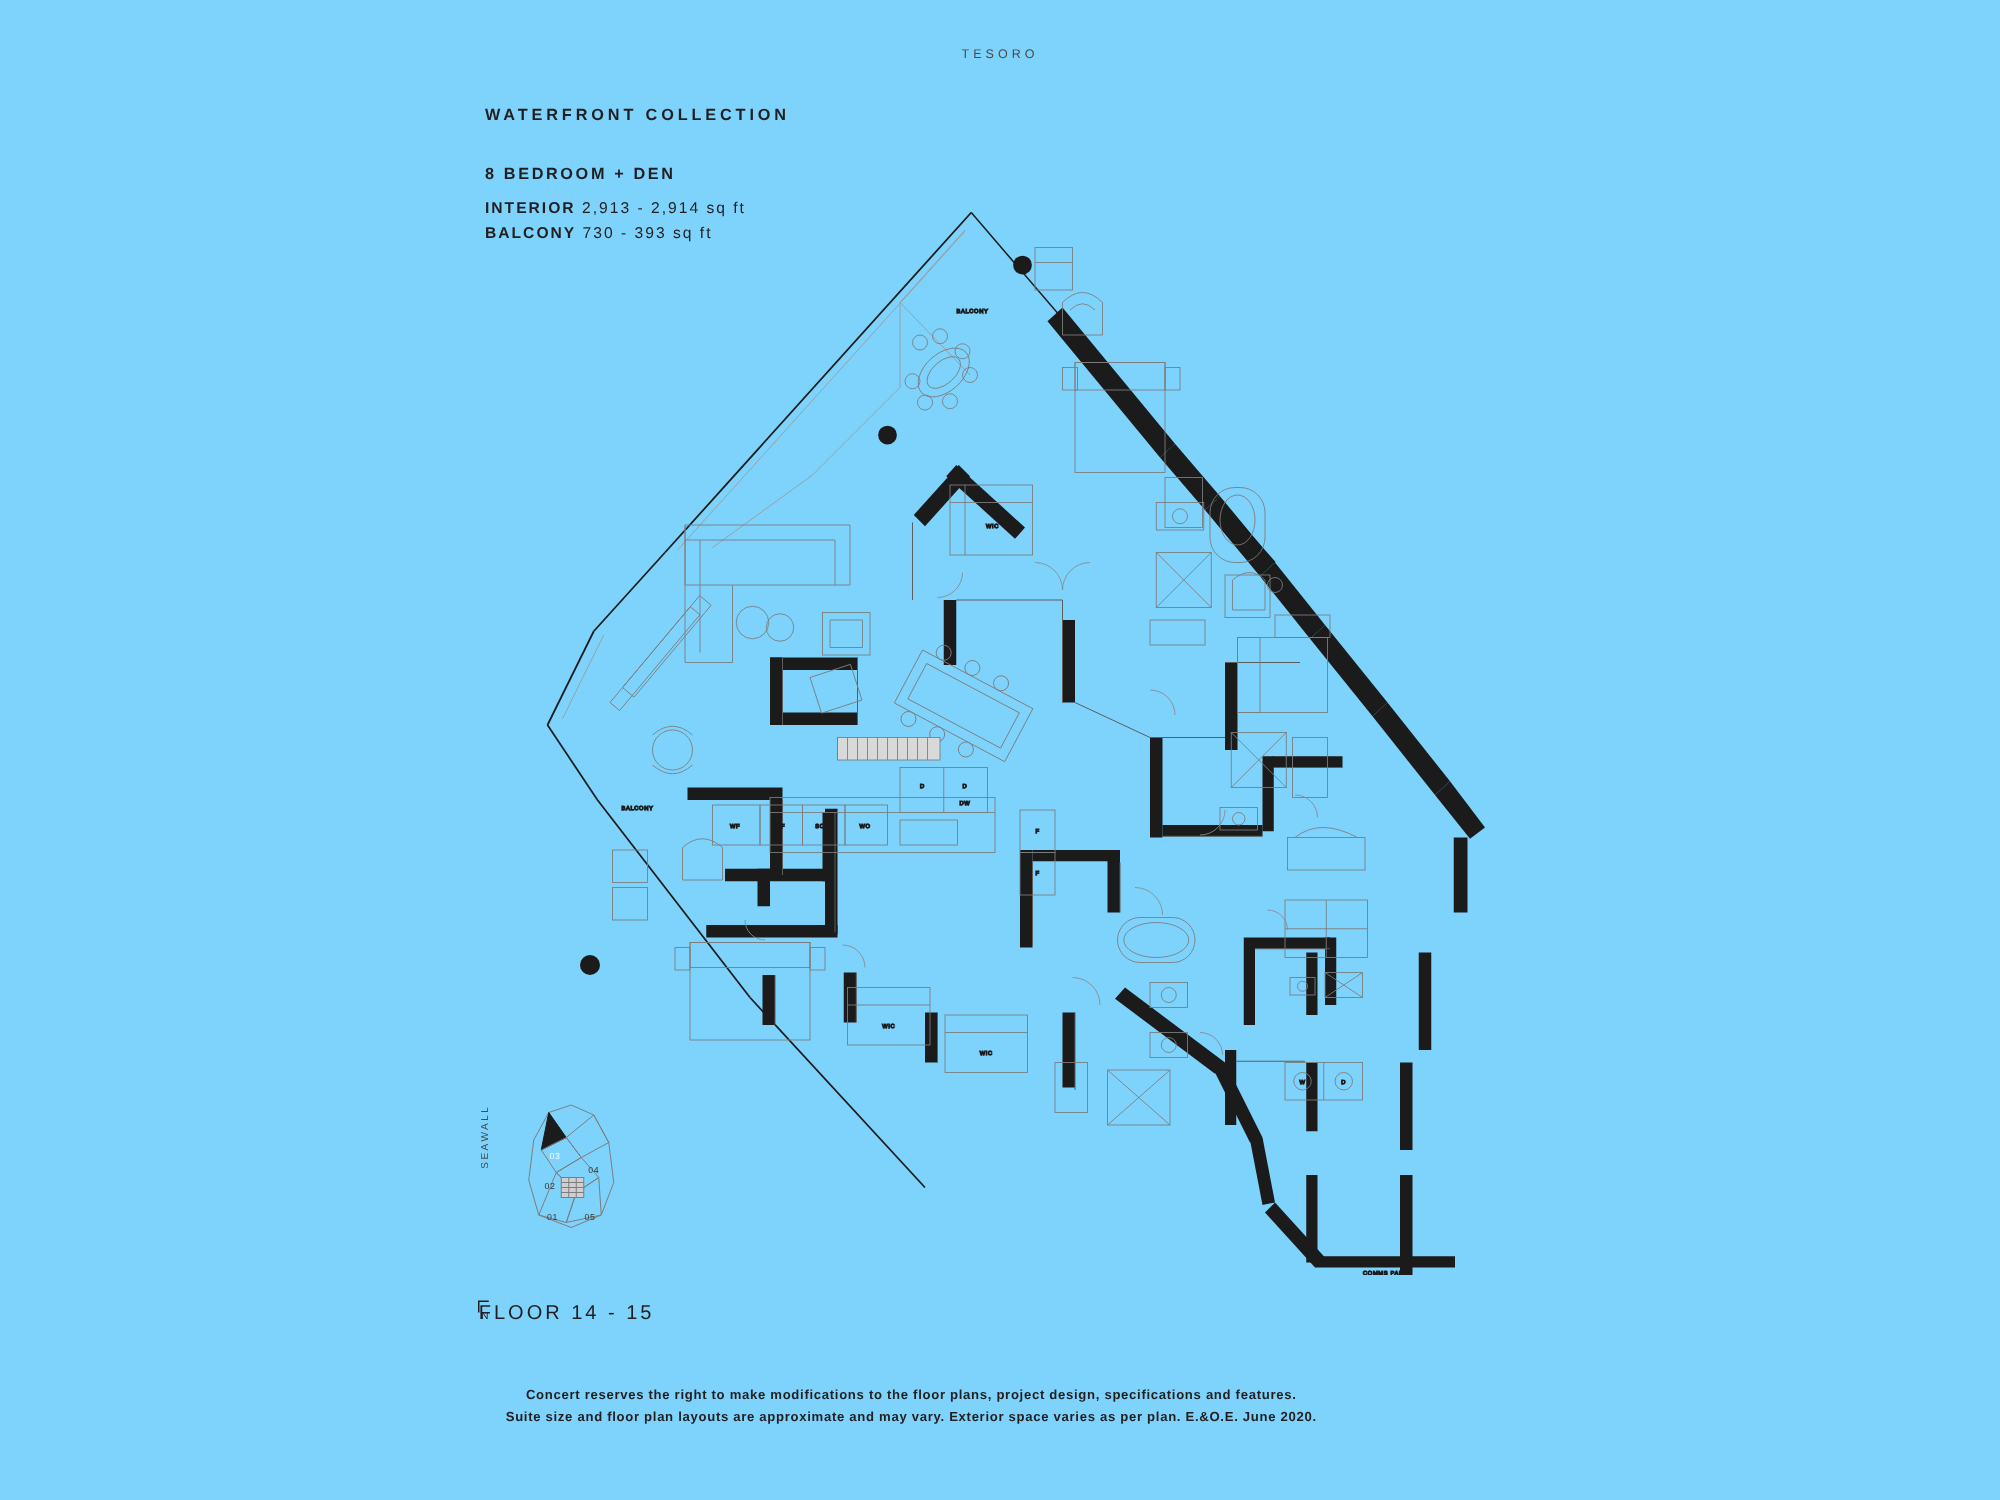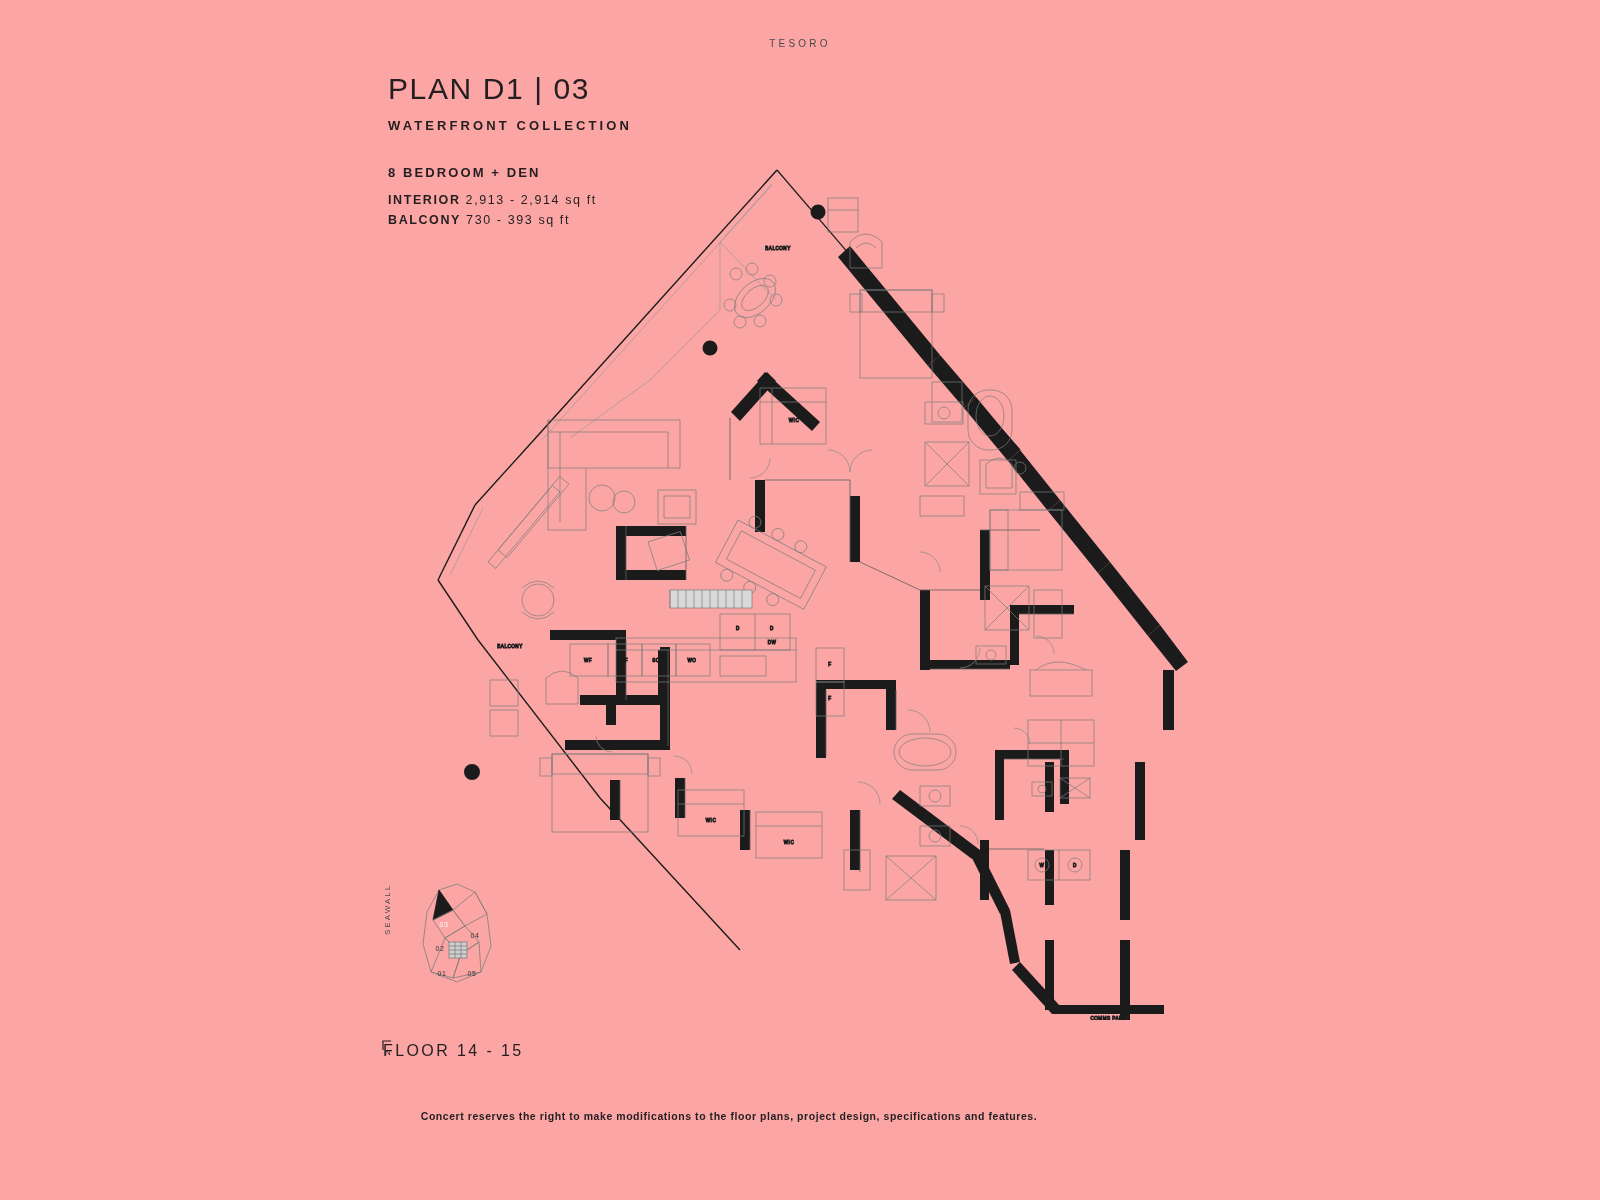--- a/index.html
+++ b/index.html
@@ -11,21 +11,21 @@
     width: 1600px;
     height: 1200px;
     position: relative;
     font-family: "Liberation Sans", sans-serif;
     color: #231f20;
     overflow: hidden;
   }
   .page {
     position: absolute;
     inset: 0;
-    background: #fca5a5;
+    background: #7dd3fc;
   }
 
   
   .brand {
     position: absolute;
     top: 38px;
     left: 0;
     width: 1600px;
     text-align: center;
     font-size: 10px;
@@ -146,25 +146,20 @@
   }
 </style>
 </head>
 <body>
 
 <div class="page">
 
   <div class="brand">TESORO</div>
 
   <div class="title-block">
-    <div class="plan-title">
-      <span>PLAN D1</span>
-      <span class="thin">|</span>
-      <span class="thin">03</span>
-    </div>
     <div class="collection">WATERFRONT COLLECTION</div>
 
     <div class="specs">
       <div class="spec-head">8 BEDROOM + DEN</div>
       <div class="spec-line">
         <span class="lbl">INTERIOR</span>
         <span class="val">2,913 - 2,914  sq ft</span>
       </div>
       <div class="spec-line">
         <span class="lbl">BALCONY</span>
@@ -517,15 +512,16 @@
     <svg width="22" height="20" viewBox="0 0 22 20" xmlns="http://www.w3.org/2000/svg">
       <path d="M2 12 L2 3 L10 3" stroke="#231f20" stroke-width="1.2" fill="none"></path>
       <text x="4" y="17" font-size="8" font-family="Liberation Sans, sans-serif" fill="#231f20">N</text>
     </svg>
   </div>
 
   <div class="floor-note">FLOOR 14 - 15</div>
 
   <div class="disclaimer">
     <div>Concert reserves the right to make modifications to the floor plans, project design, specifications and features.</div>
+    <div>Suite size and floor plan layouts are approximate and may vary. Exterior space varies as per plan. E.&amp;O.E. June 2020.</div>
   </div>
 
 </div>
 
 </body></html>

